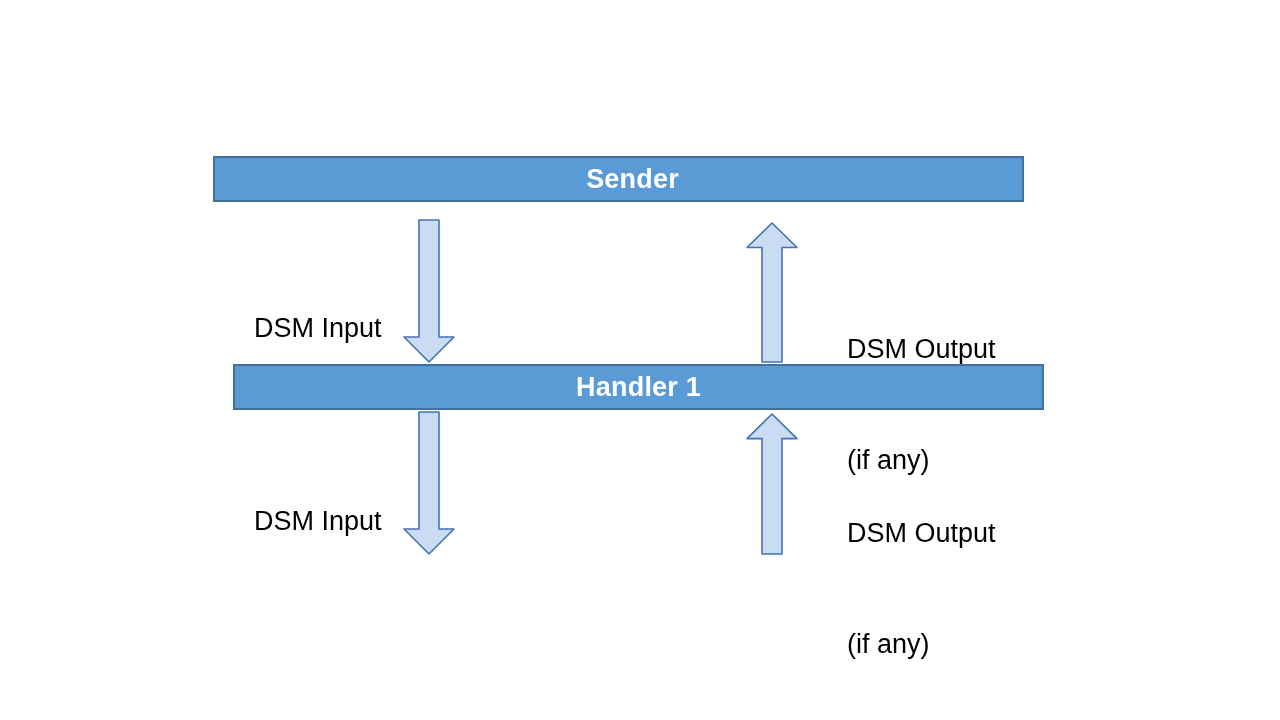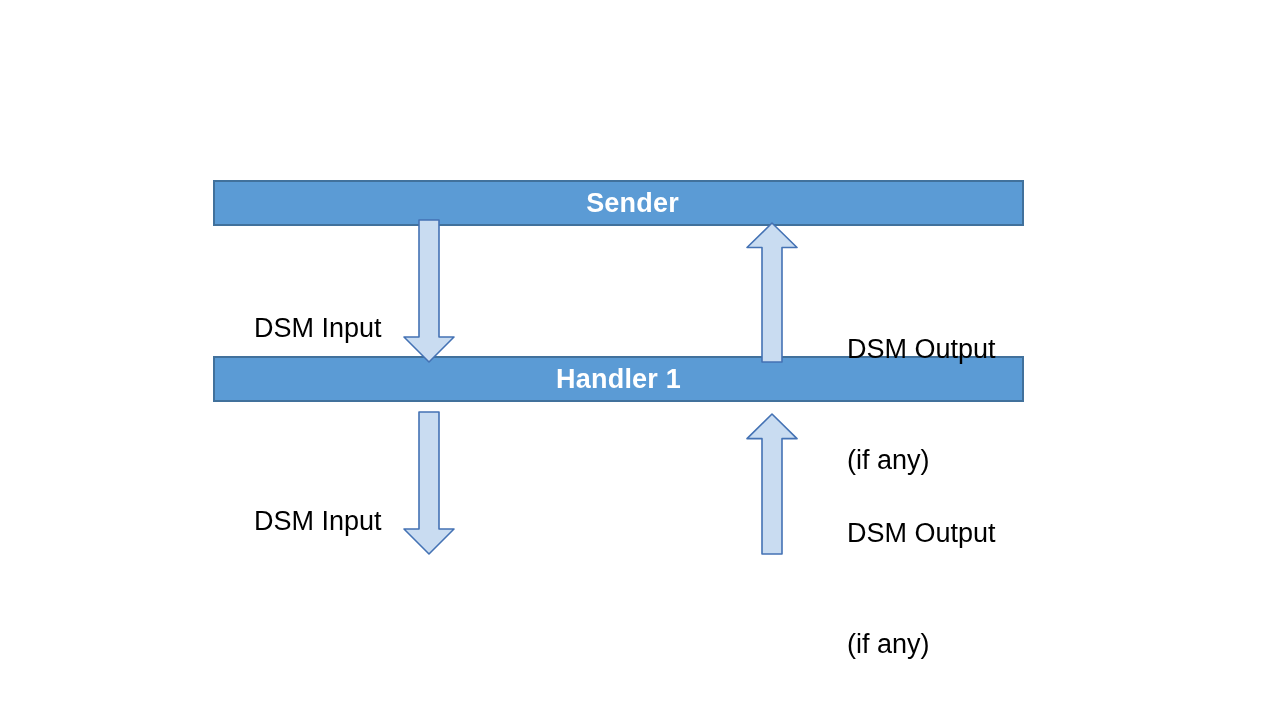--- a/index.html
+++ b/index.html
@@ -26,22 +26,22 @@
     border: 2px solid var(--box-border, #41719C);
     box-sizing: border-box;
     display: flex;
     align-items: center;
     justify-content: center;
     color: var(--box-text, #FFFFFF);
     font-weight: bold;
     font-size: 27px;
     letter-spacing: 0.2px;
   }
-  .bar-sender  { top: 180px; padding-left: 28px; }
-  .bar-h1      { top: 356px; }
+  .bar-sender  { top: 156px; padding-left: 28px; }
+  .bar-h1      { top: 364px; margin-left: 20px; }
   .bar-h2      { top: 556px; }
 
   .arrow {
     position: absolute;
     width: 52px;
   }
   .arrow svg { display: block; width: 100%; height: 100%; }
   .arrow polygon {
     fill: var(--arrow-fill, #C9DCF1);
     stroke: var(--arrow-border, #4472B4);

